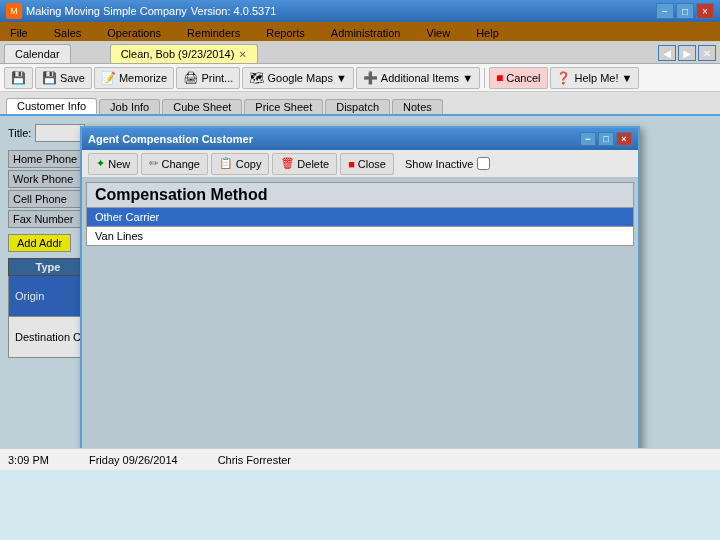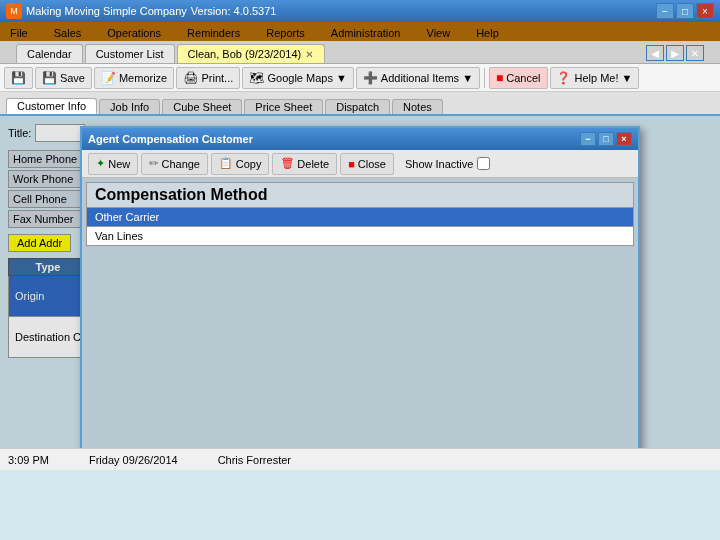--- a/index.html
+++ b/index.html
@@ -33,22 +33,23 @@
       gap: 14px;
     }
     .menu-item { padding: 2px 6px; cursor: pointer; font-size: 11px; color: #000; }
 
     
     .tab-bar-top {
       background: #d0d0d0;
       height: 22px;
       display: flex;
       align-items: flex-end;
-      padding: 0 16px;
+      padding: 0 4px;
       border-bottom: 1px solid #aaa;
+      gap: 37px;
     }
     .tab-top { padding: 3px 10px; background: #e8e8e8; border: 1px solid #aaa; border-bottom: none; cursor: pointer; font-size: 11px; margin-right: 2px; border-radius: 3px 3px 0 0; }
     .tab-customer { background: #fff9a0; border: 1px solid #aaa; border-bottom: none; padding: 3px 10px; cursor: pointer; font-size: 11px; border-radius: 3px 3px 0 0; display: flex; align-items: center; gap: 4px; }
     .tab-x { color: #666; font-size: 10px; cursor: pointer; }
 
     
     .toolbar {
       background: #f5f5f5;
       border-bottom: 1px solid #ccc;
       height: 28px;
@@ -212,21 +213,20 @@
   <span class="menu-item">Operations</span>
   <span class="menu-item">Reminders</span>
   <span class="menu-item">Reports</span>
   <span class="menu-item">Administration</span>
   <span class="menu-item">View</span>
   <span class="menu-item">Help</span>
 </div>
 
 <div class="tab-bar-top">
   <div class="tab-top">Calendar</div>
-  <div class="tab-top">Customer List</div>
   <div class="tab-customer">
     <span>Clean, Bob (9/23/2014)</span>
     <span class="tab-x">✕</span>
   </div>
   <div style="margin-left:auto; display:flex; align-items:center; gap:2px; padding-bottom:2px;">
     <div class="tb-btn" style="background:#d0d0d0;">◀</div>
     <div class="tb-btn" style="background:#d0d0d0;">▶</div>
     <div class="tb-btn" style="background:#d0d0d0;">✕</div>
   </div>
 </div>

